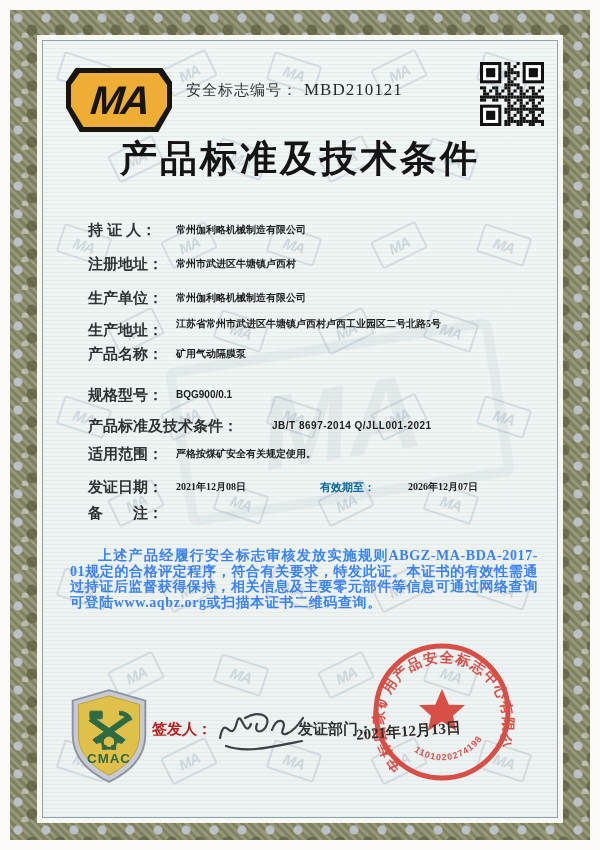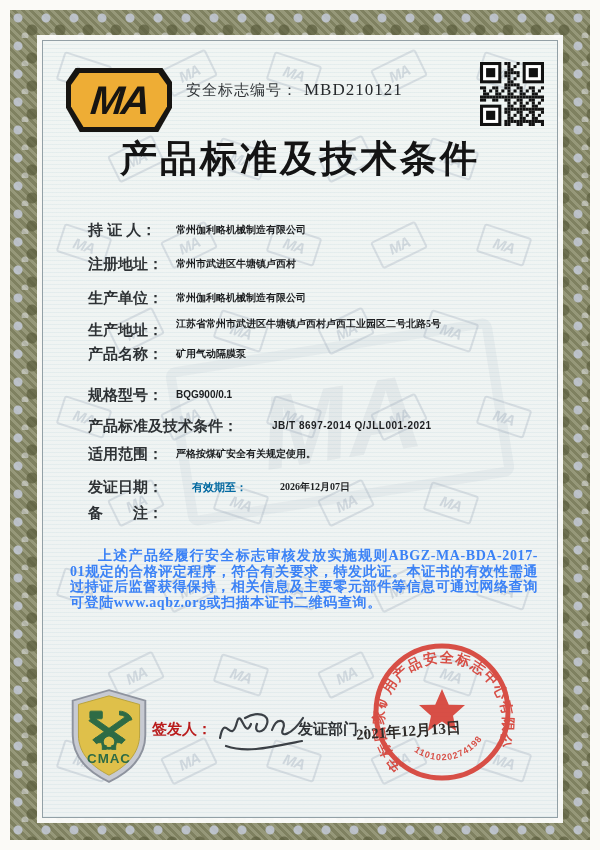--- a/index.html
+++ b/index.html
@@ -346,20 +346,21 @@
     <div class="row wide" style="top:416px">
       <span class="lbl">产品标准及技术条件：</span>
       <span class="val">JB/T 8697-2014  Q/JLL001-2021</span>
     </div>
     <div class="row" style="top:444px">
       <span class="lbl">适用范围：</span>
       <span class="val">严格按煤矿安全有关规定使用。</span>
     </div>
     <div class="row" style="top:477px">
       <span class="lbl">发证日期：</span>
+      <span class="val valw">2021年12月08日</span>
       <span class="lbl2" style="margin-left:16px">有效期至：</span>
       <span class="val">2026年12月07日</span>
     </div>
     <div class="row" style="top:503px">
       <span class="lbl">备　　注：</span>
       <span class="val"></span>
     </div>
 
     <div class="statement">上述产品经履行安全标志审核发放实施规则ABGZ-MA-BDA-2017-01规定的合格评定程序，符合有关要求，特发此证。本证书的有效性需通过持证后监督获得保持，相关信息及主要零元部件等信息可通过网络查询可登陆www.aqbz.org或扫描本证书二维码查询。</div>
 

